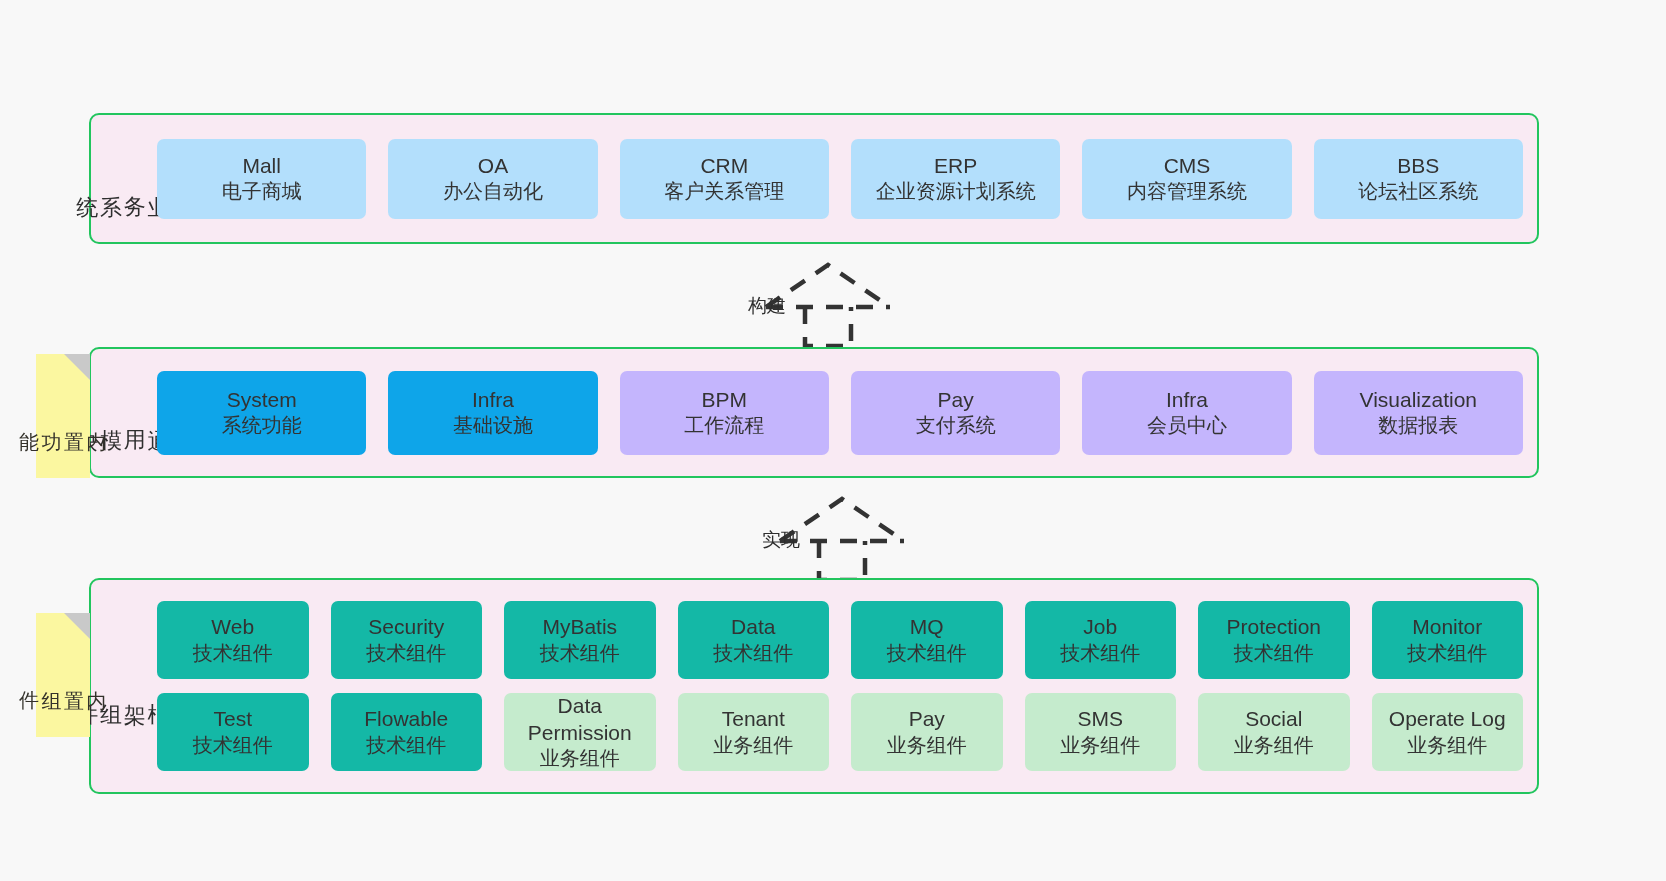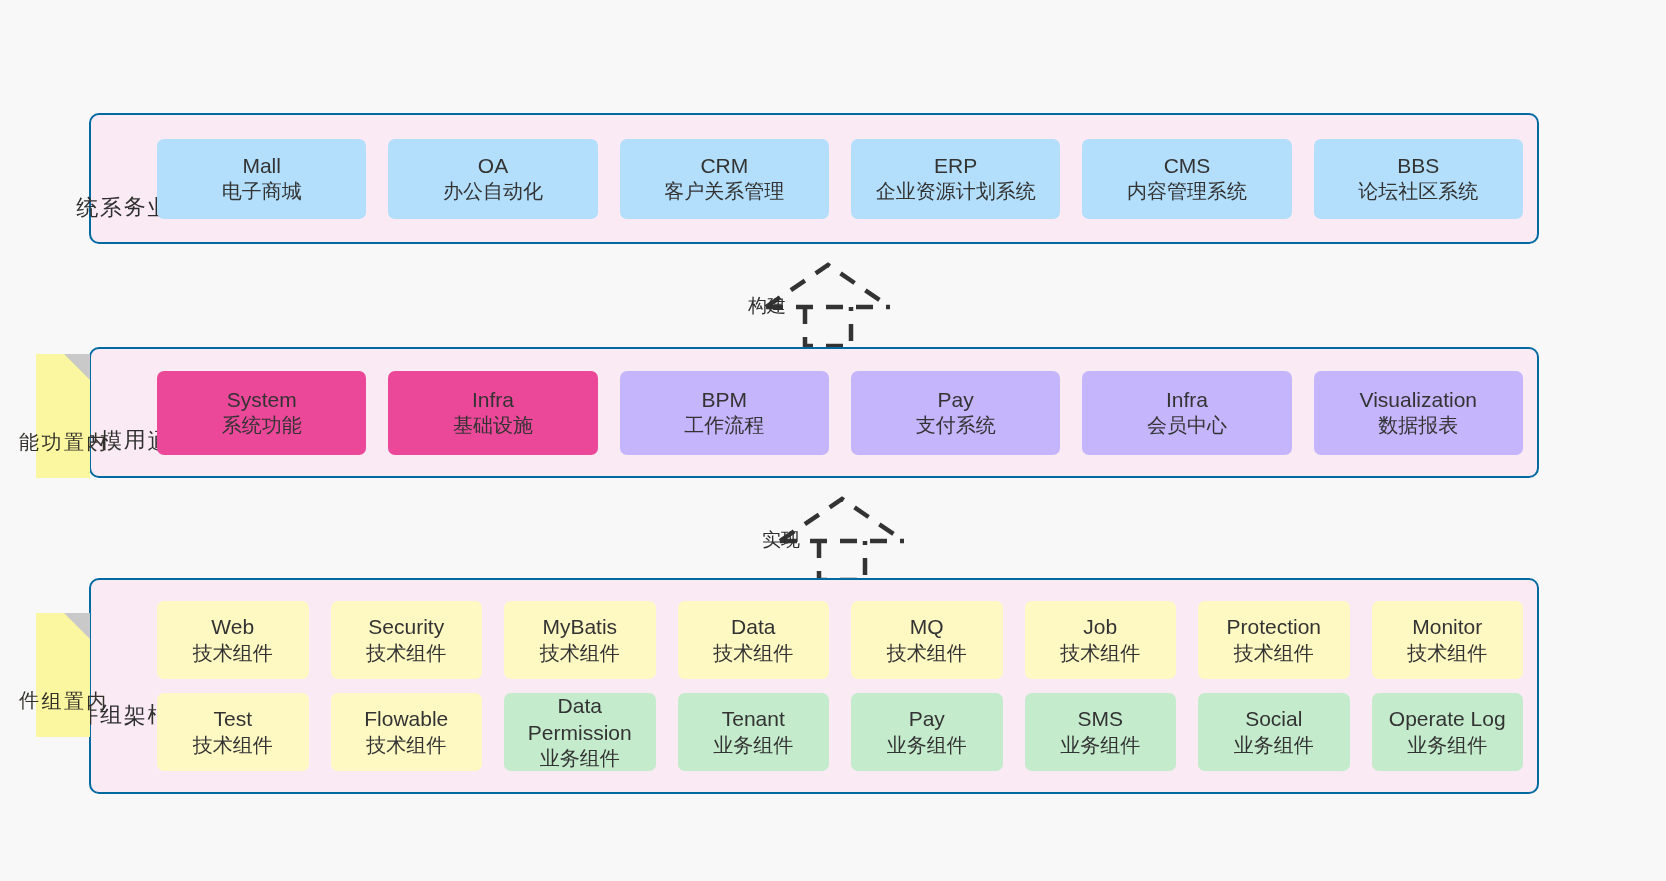--- a/index.html
+++ b/index.html
@@ -20,21 +20,21 @@
     left: 0;
     top: 0;
     width: 1666px;
     height: 881px;
   }
 
   
   .layer {
     position: absolute;
     background: #f9eaf3;
-    border: 2px solid #0369a1;
+    border: 2px solid #22c55e;
     border-radius: 10px;
     box-sizing: border-box;
     display: flex;
     align-items: center;
   }
 
   .layer-title {
     width: 44px;
     flex: 0 0 44px;
     align-self: stretch;
@@ -90,23 +90,23 @@
   .node .t1.wrap {
     white-space: normal;
   }
   .node .t2 {
     font-size: 20px;
     line-height: 1.25;
     white-space: nowrap;
   }
 
   .node.blue       { background: #b3dffc; height: 80px; }
-  .node.red        { background: #ec4899; height: 84px; }
+  .node.red        { background: #0ea5e9; height: 84px; }
   .node.pink       { background: #c4b5fd; height: 84px; }
-  .node.green      { background: #fef9c3; height: 78px; }
+  .node.green      { background: #14b8a6; height: 78px; }
   .node.lightgreen { background: #c5ebcd; height: 78px; }
 
   
   .sticky {
     position: absolute;
     background: #fbf7a0;
     box-sizing: border-box;
     display: flex;
     align-items: center;
     justify-content: center;

